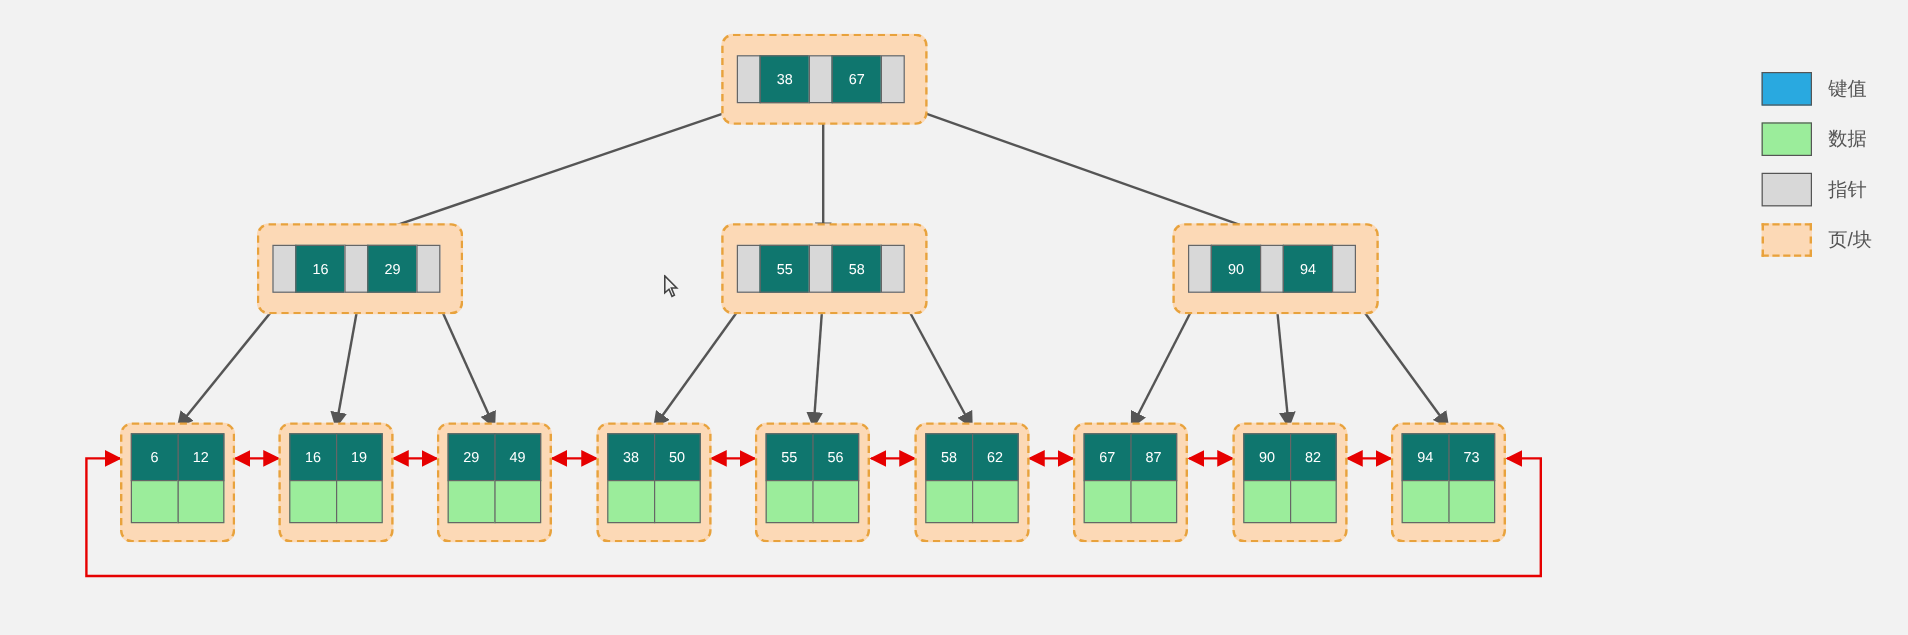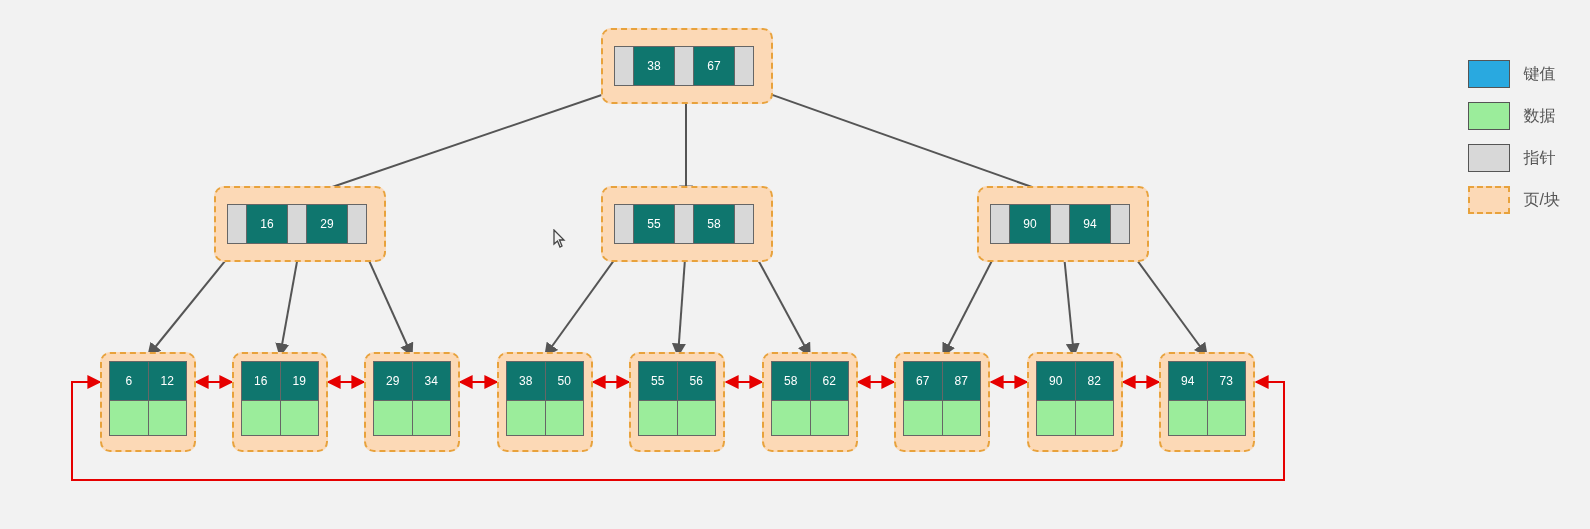--- a/index.html
+++ b/index.html
@@ -140,21 +140,21 @@
   <div class="leaf-data">
         <div class="dcell"></div>
         <div class="dcell"></div>
       </div>
 </div>
 
 <div class="page" style="left:364px;top:352px;width:96px;height:100px;"></div>
 <div class="leaf" style="left:373px;top:361px;">
   <div class="leaf-keys">
         <div class="key">29</div>
-        <div class="key">34</div>
+        <div class="key">49</div>
       </div>
   <div class="leaf-data">
         <div class="dcell"></div>
         <div class="dcell"></div>
       </div>
 </div>
 
 <div class="page" style="left:497px;top:352px;width:96px;height:100px;"></div>
 <div class="leaf" style="left:506px;top:361px;">
   <div class="leaf-keys">

